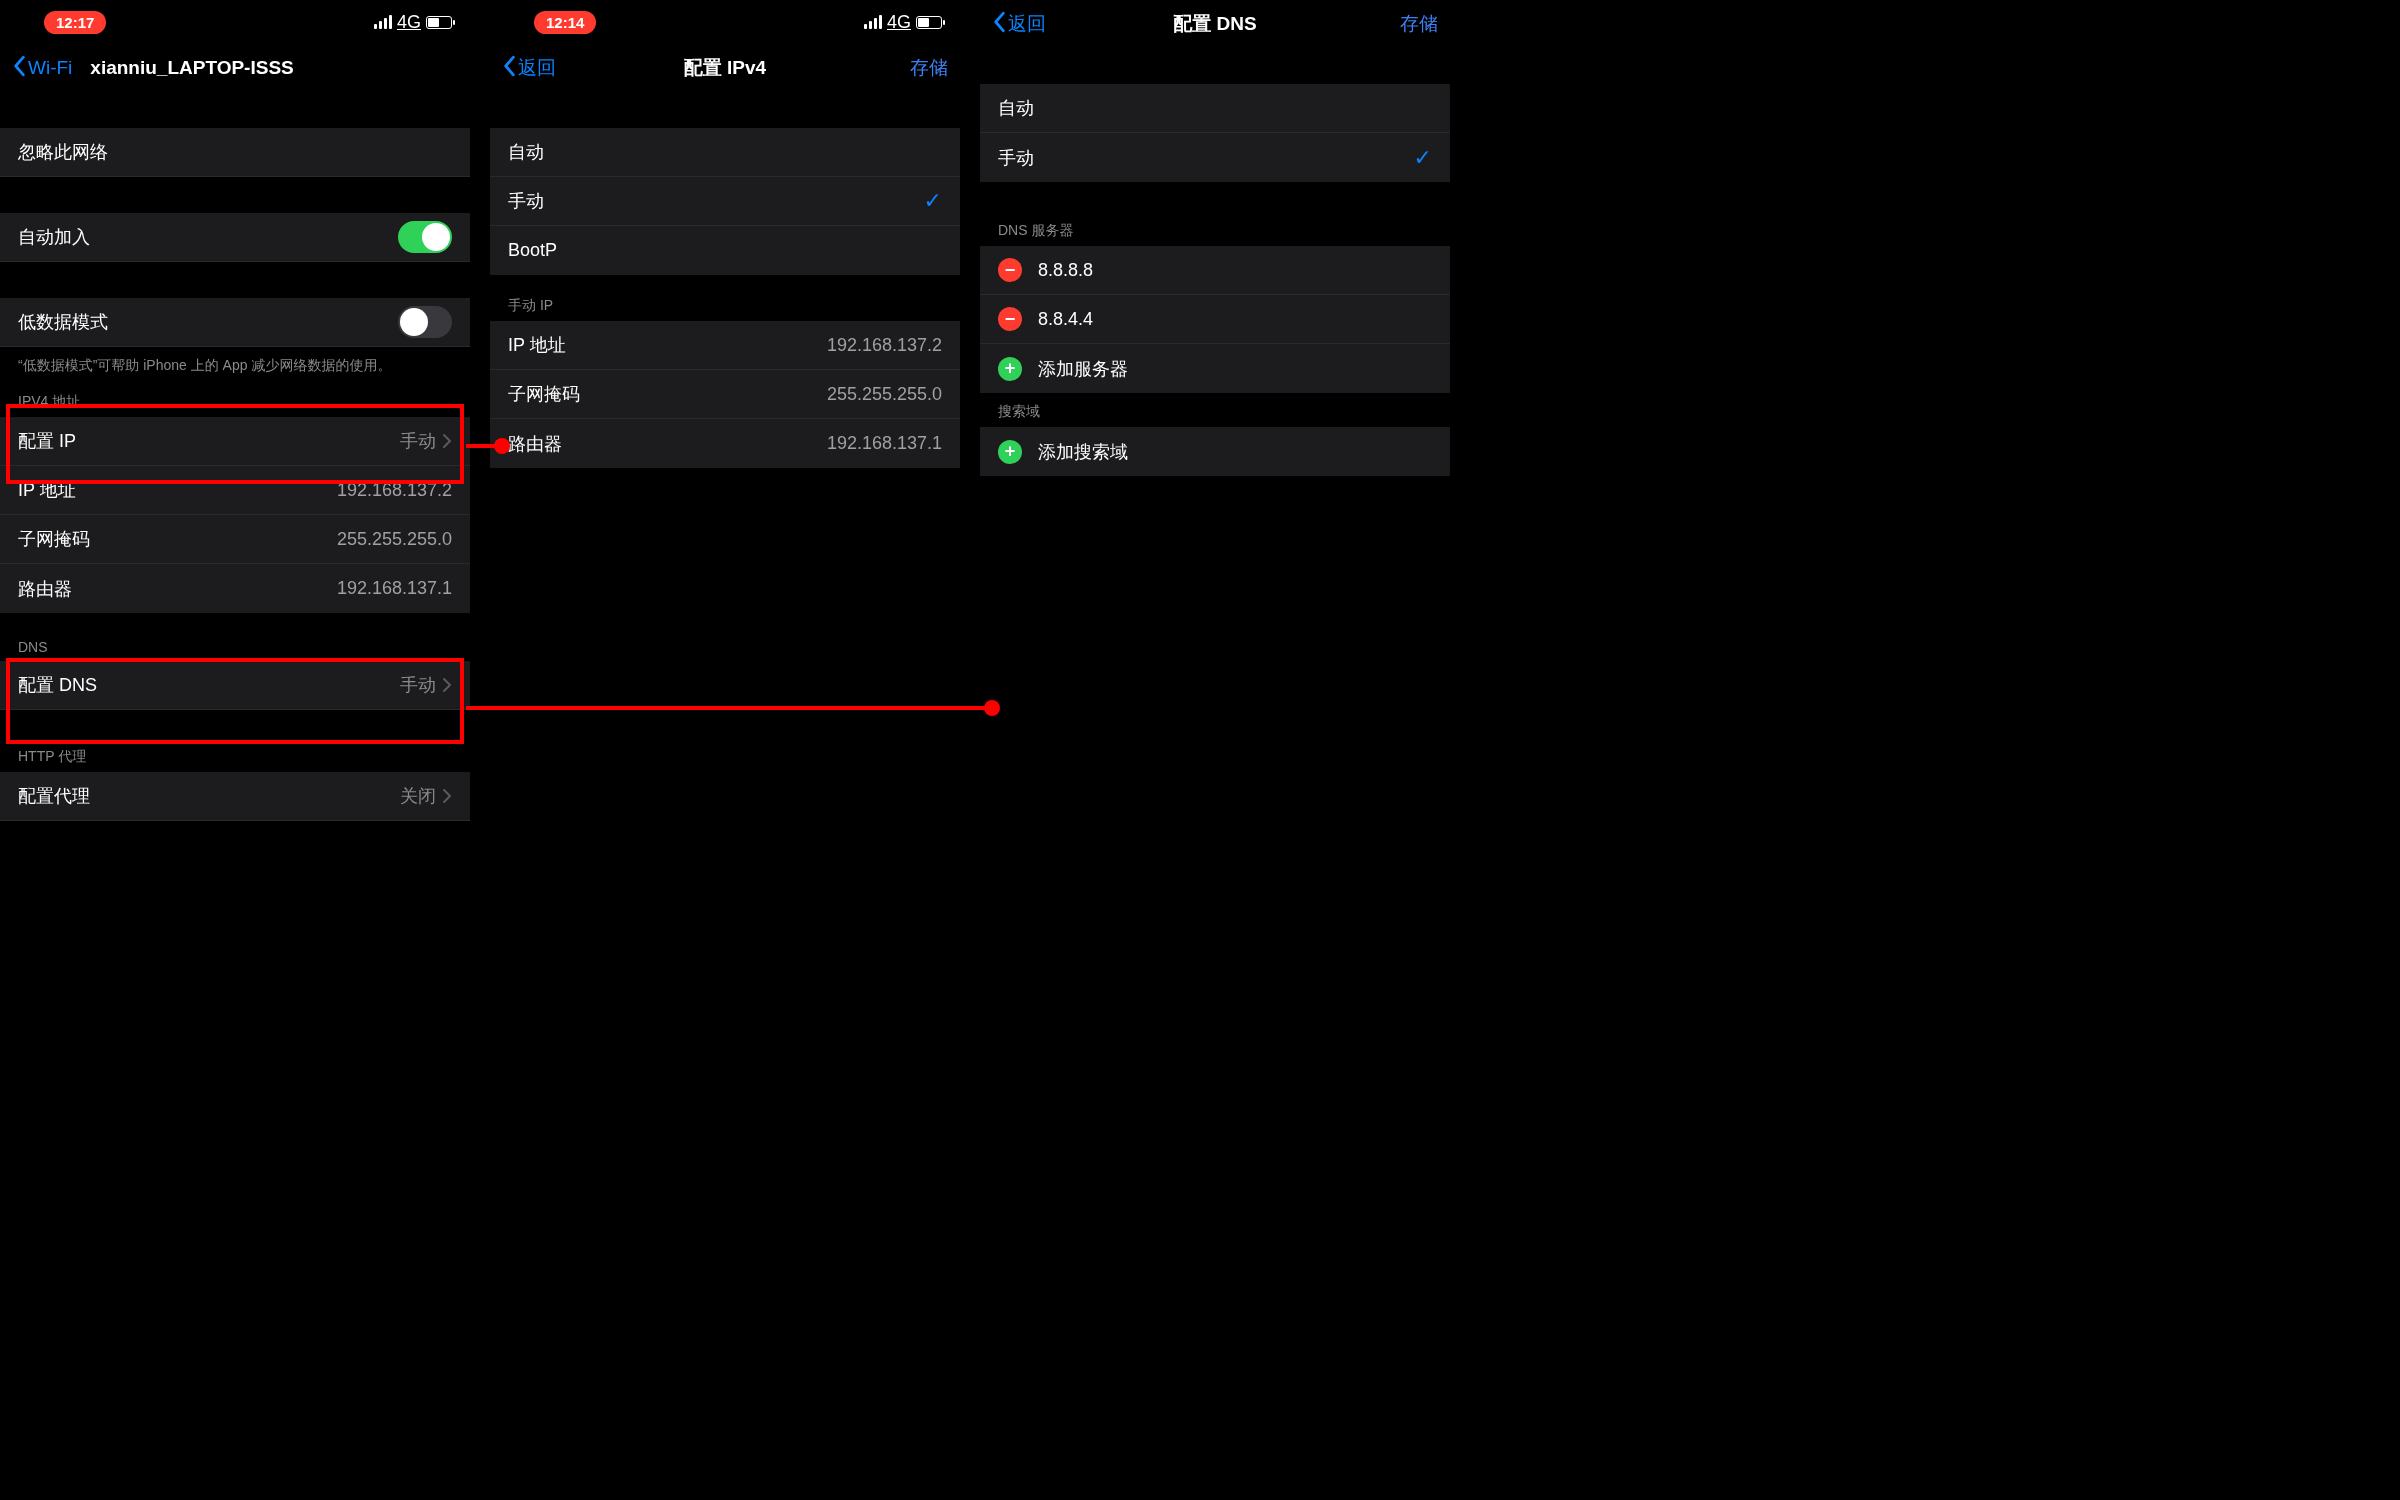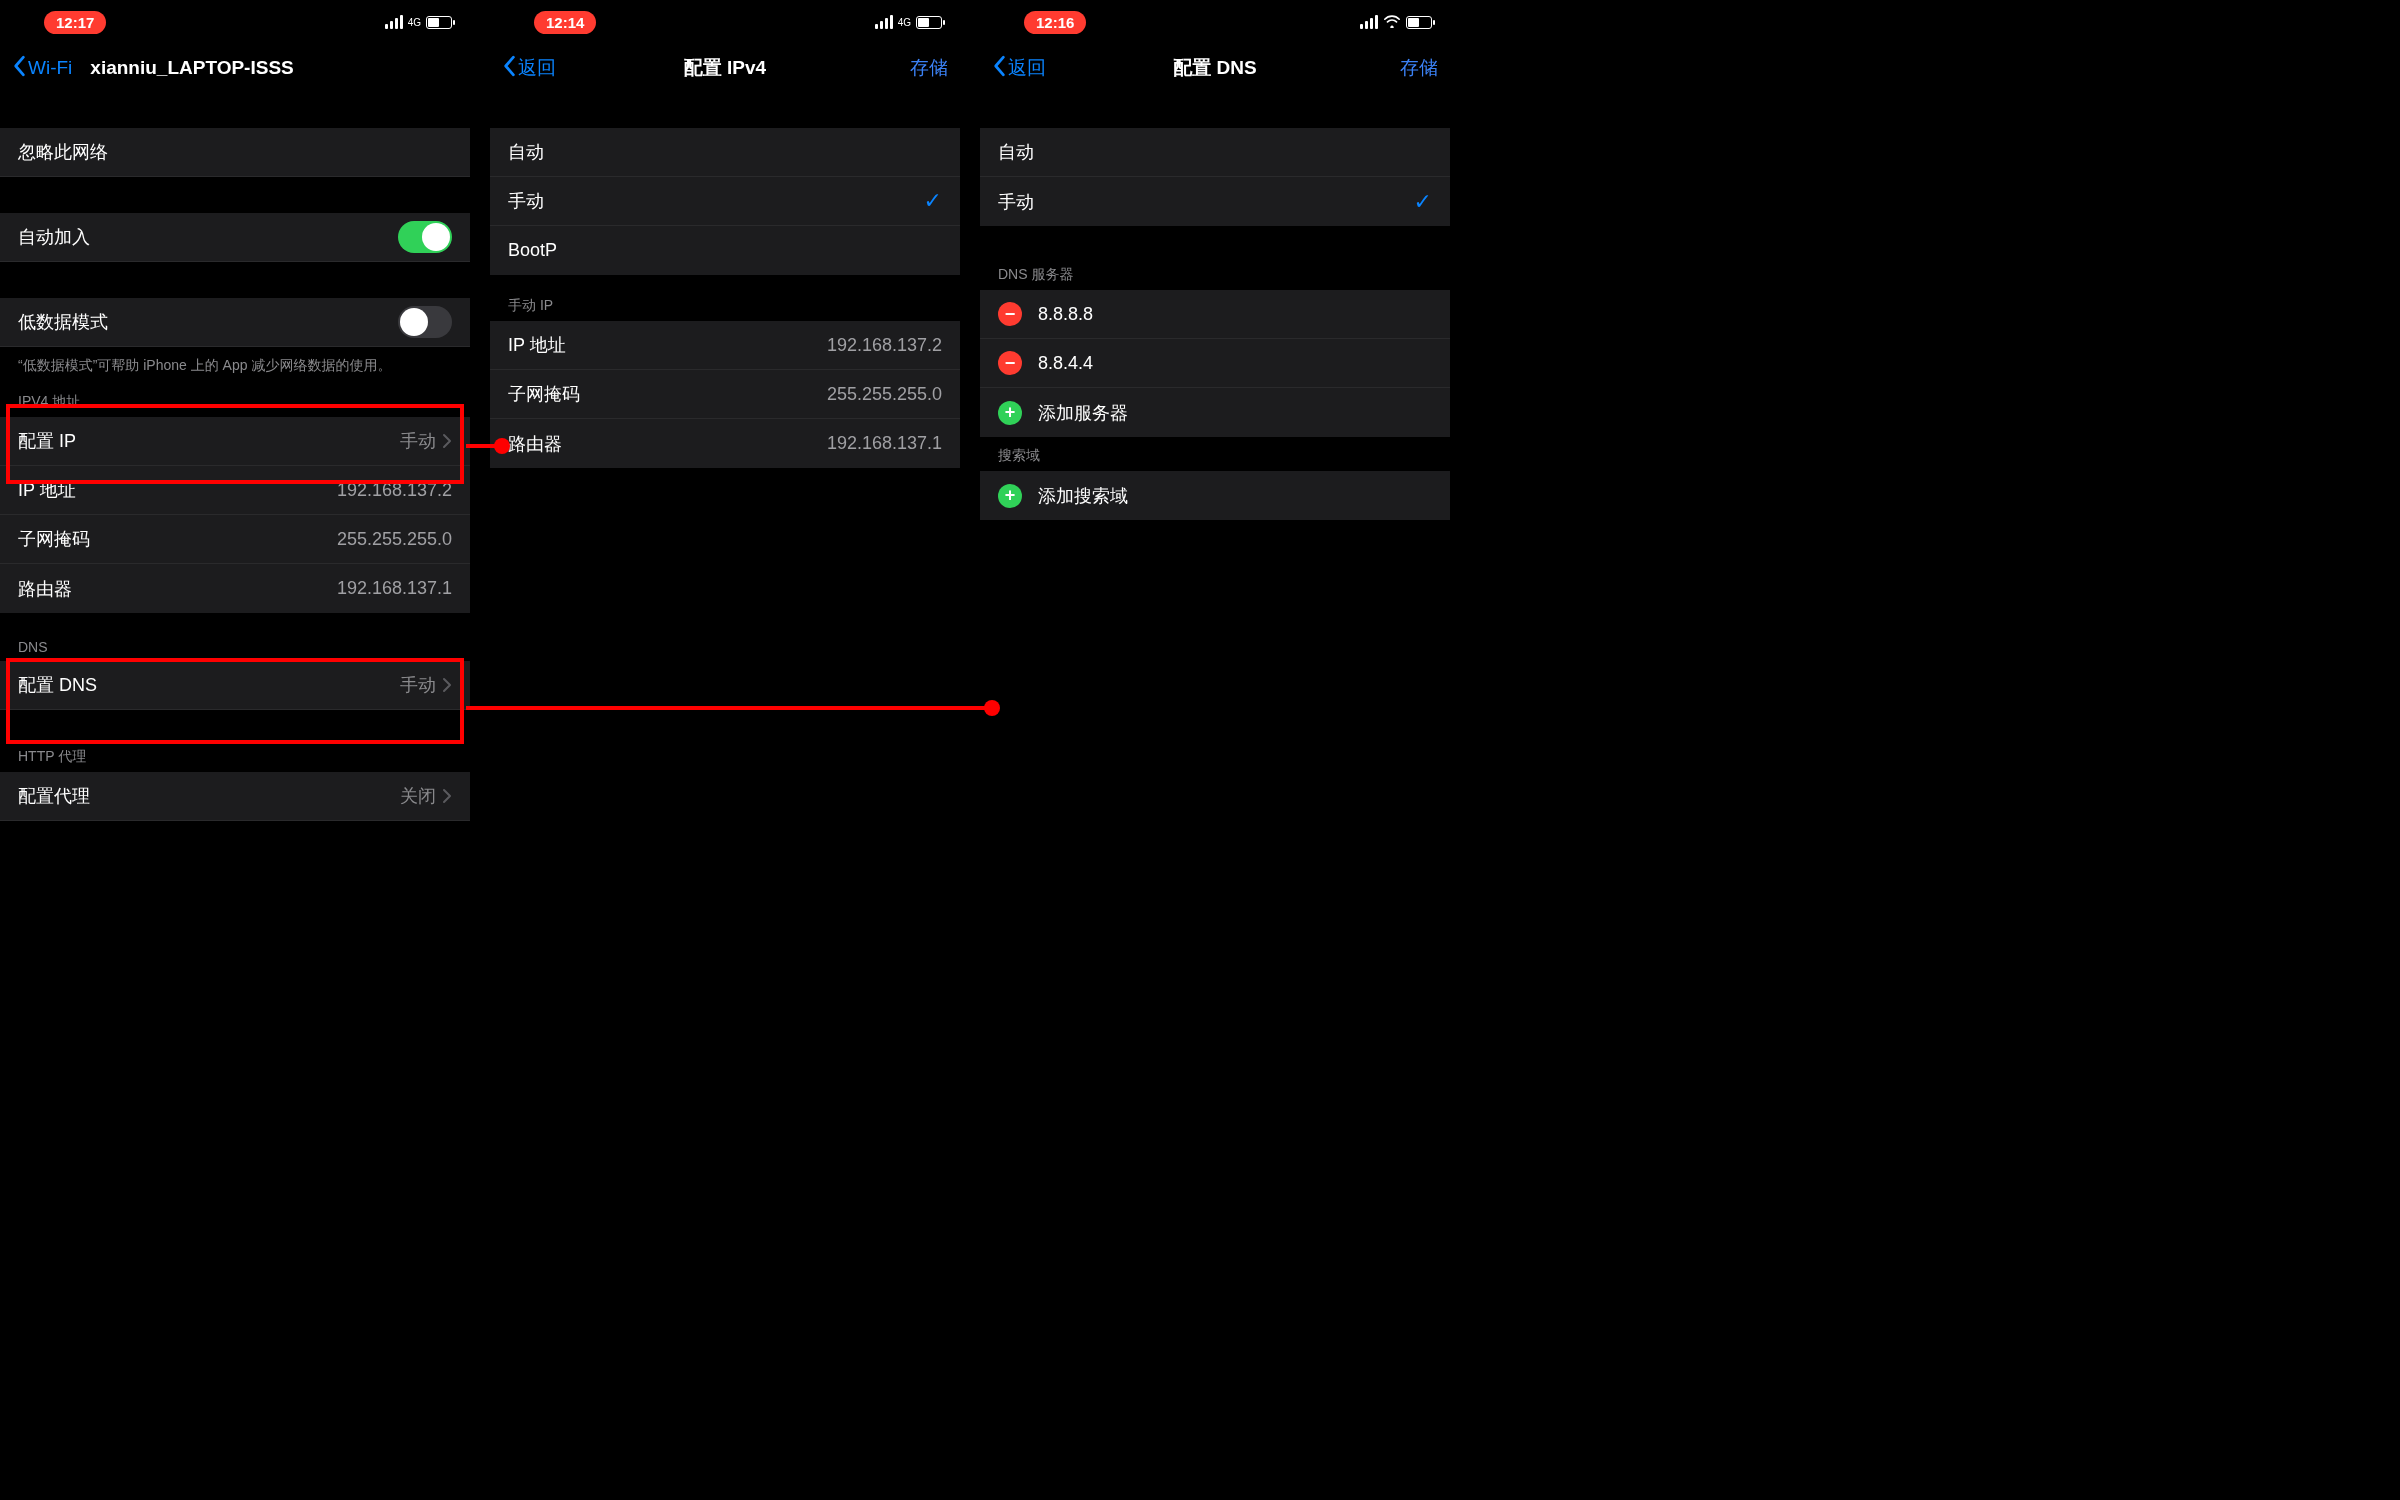--- a/index.html
+++ b/index.html
@@ -53,21 +53,21 @@
   }
   .signal-bars span {
     width: 3px;
     background: #fff;
     border-radius: 1px;
   }
   .signal-bars span:nth-child(1){height:5px}
   .signal-bars span:nth-child(2){height:8px}
   .signal-bars span:nth-child(3){height:11px}
   .signal-bars span:nth-child(4){height:14px}
-  .net-label { font-size: 10px; }
+  .net-label { font-size: 18px; text-decoration: underline; }
   .battery {
     width: 26px;
     height: 13px;
     border: 1.5px solid #fff;
     border-radius: 3px;
     position: relative;
     display: flex;
     align-items: center;
     padding: 1px;
   }
@@ -363,37 +363,20 @@
         <span class="value-dark">255.255.255.0</span>
       </div>
       <div class="row">
         <span class="label">路由器</span>
         <span class="value-dark">192.168.137.1</span>
       </div>
     </div>
   </div>
 
   <div class="screen" style="margin-left:20px">
-    <div class="status-bar">
-      <div class="time-pill">12:16</div>
-      <div class="status-right">
-        <div class="signal-bars">
-            <span></span>
-            <span></span>
-            <span></span>
-            <span></span>
-          </div>
-        <span class="wifi-icon"><svg viewBox="0 0 20 14">
-              <path d="M10 13 a1 1 0 1 0 0.001 0 M5 8 a7 7 0 0 1 10 0 M2 5 a11 11 0 0 1 16 0" stroke="#fff" stroke-width="1.8" fill="none" stroke-linecap="round"></path>
-            </svg></span>
-        <div class="battery">
-            <div class="fill"></div>
-          </div>
-      </div>
-    </div>
     <div class="nav-bar">
       <div class="nav-back">
         <span><svg viewBox="0 0 12 20">
               <path d="M10 2 L3 10 L10 18" stroke="#0a84ff" stroke-width="2.5" fill="none" stroke-linecap="round" stroke-linejoin="round"></path>
             </svg></span>
         <span>返回</span>
       </div>
       <div class="nav-title-center">配置 DNS</div>
       <div class="nav-action-right">存储</div>
     </div>

